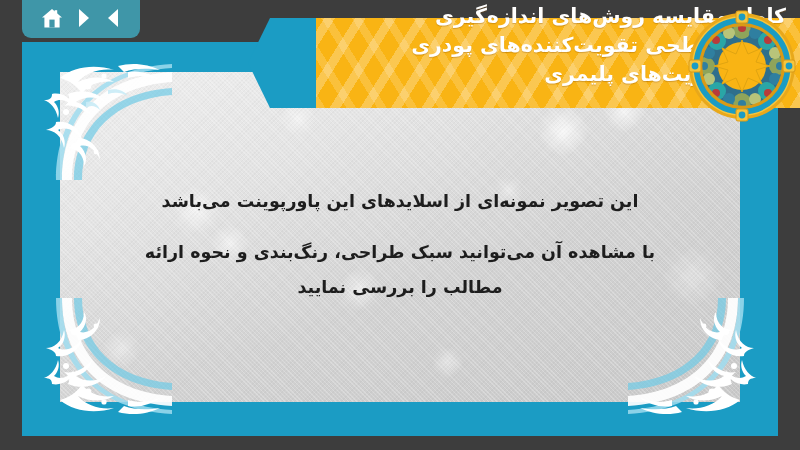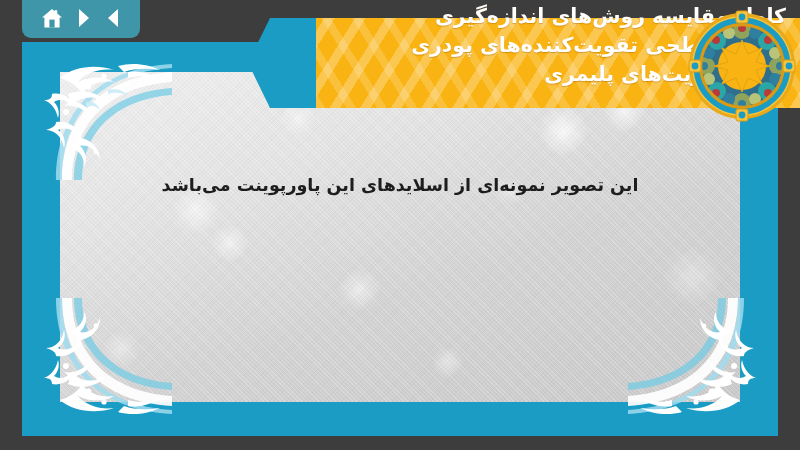--- a/index.html
+++ b/index.html
@@ -109,21 +109,21 @@
   }
   .medallion svg{display:block;}
 
   
   .body-text{
     position:absolute;left:60px;right:60px;top:96px;
     direction:rtl;text-align:center;
     color:#1d1d1d;
     font-size:17.5px;line-height:35px;font-weight:600;
   }
-  .body-text p{margin:0;}
+  .body-text p{margin:16px;}
 </style>
 </head>
 <body>
 
 <div class="stage">
 
   <div class="backdrop"></div>
 
   <div class="navbar">
     <span class="navbtn" title="قبلی">
@@ -152,20 +152,21 @@
   </div>
 
   <div class="slide">
 
     <div class="slide-inner">
       <div class="bg-grad"></div>
       <div class="bg-tex"></div>
 
       <div class="body-text">
         <p>این تصویر نمونه‌ای از اسلایدهای این پاورپوینت می‌باشد</p>
+        <p>با مشاهده آن می‌توانید سبک طراحی، رنگ‌بندی و نحوه ارائه مطالب را بررسی نمایید</p>
       </div>
     </div>
 
     <div class="corner tl">
       <svg viewBox="0 0 150 140" aria-hidden="true">
         <path d="M40 138 C40 78 78 34 150 30 L150 40 C86 44 50 84 50 138 Z" fill="#ffffff" opacity=".92"></path>
         <path d="M34 138 C34 72 74 26 150 22 L150 26 C78 30 40 74 40 138 Z" fill="#9fdcee" opacity=".85"></path>
         <path d="M52 138 C52 88 88 50 150 46 L150 53 C92 57 60 92 60 138 Z" fill="#6fcbe6" opacity=".7"></path>
         <g fill="#ffffff">
           <path d="M38 36 C52 24 74 22 92 28 C80 26 64 30 56 40 C68 34 82 34 92 40 C80 38 66 42 60 52 C56 44 46 38 38 36 Z"></path>

